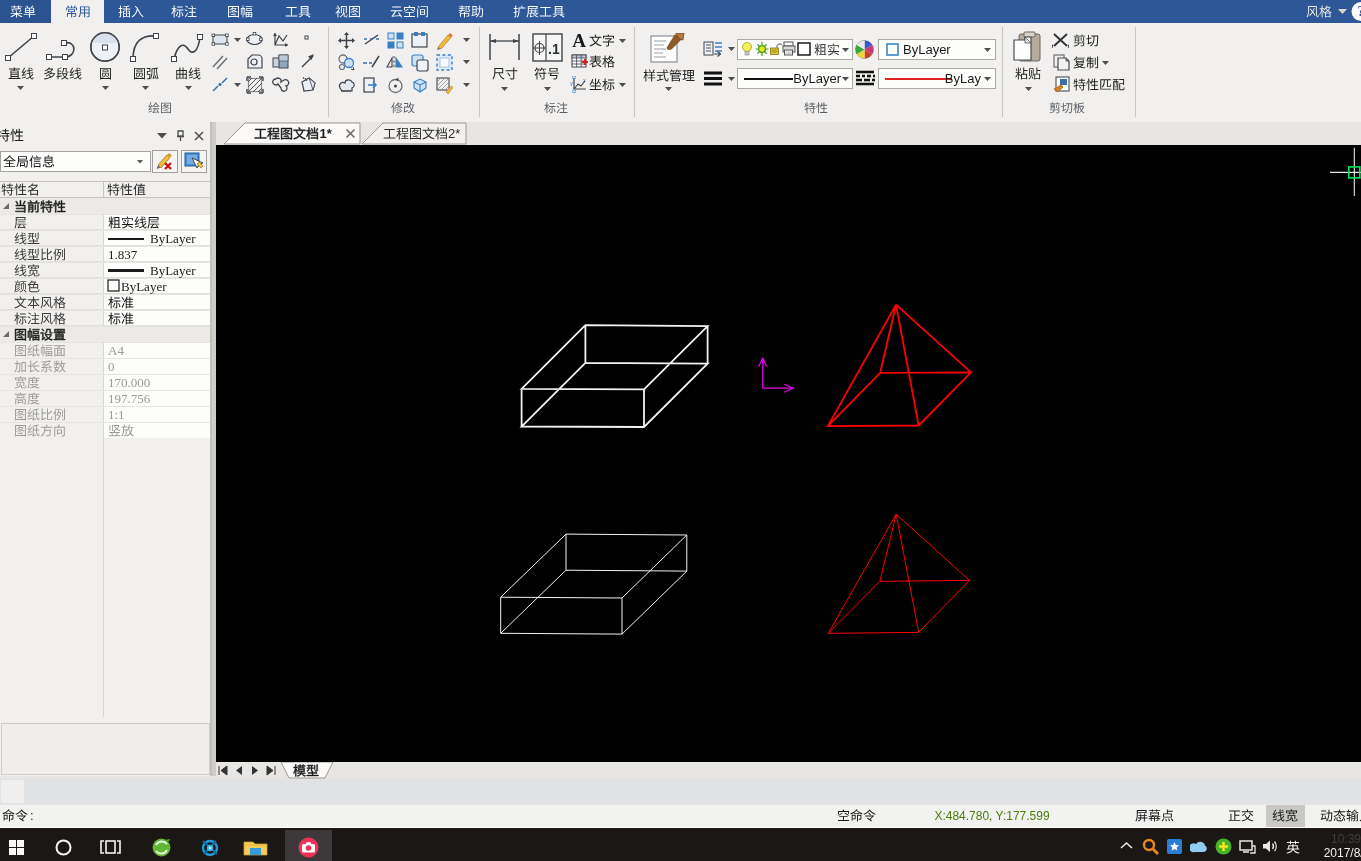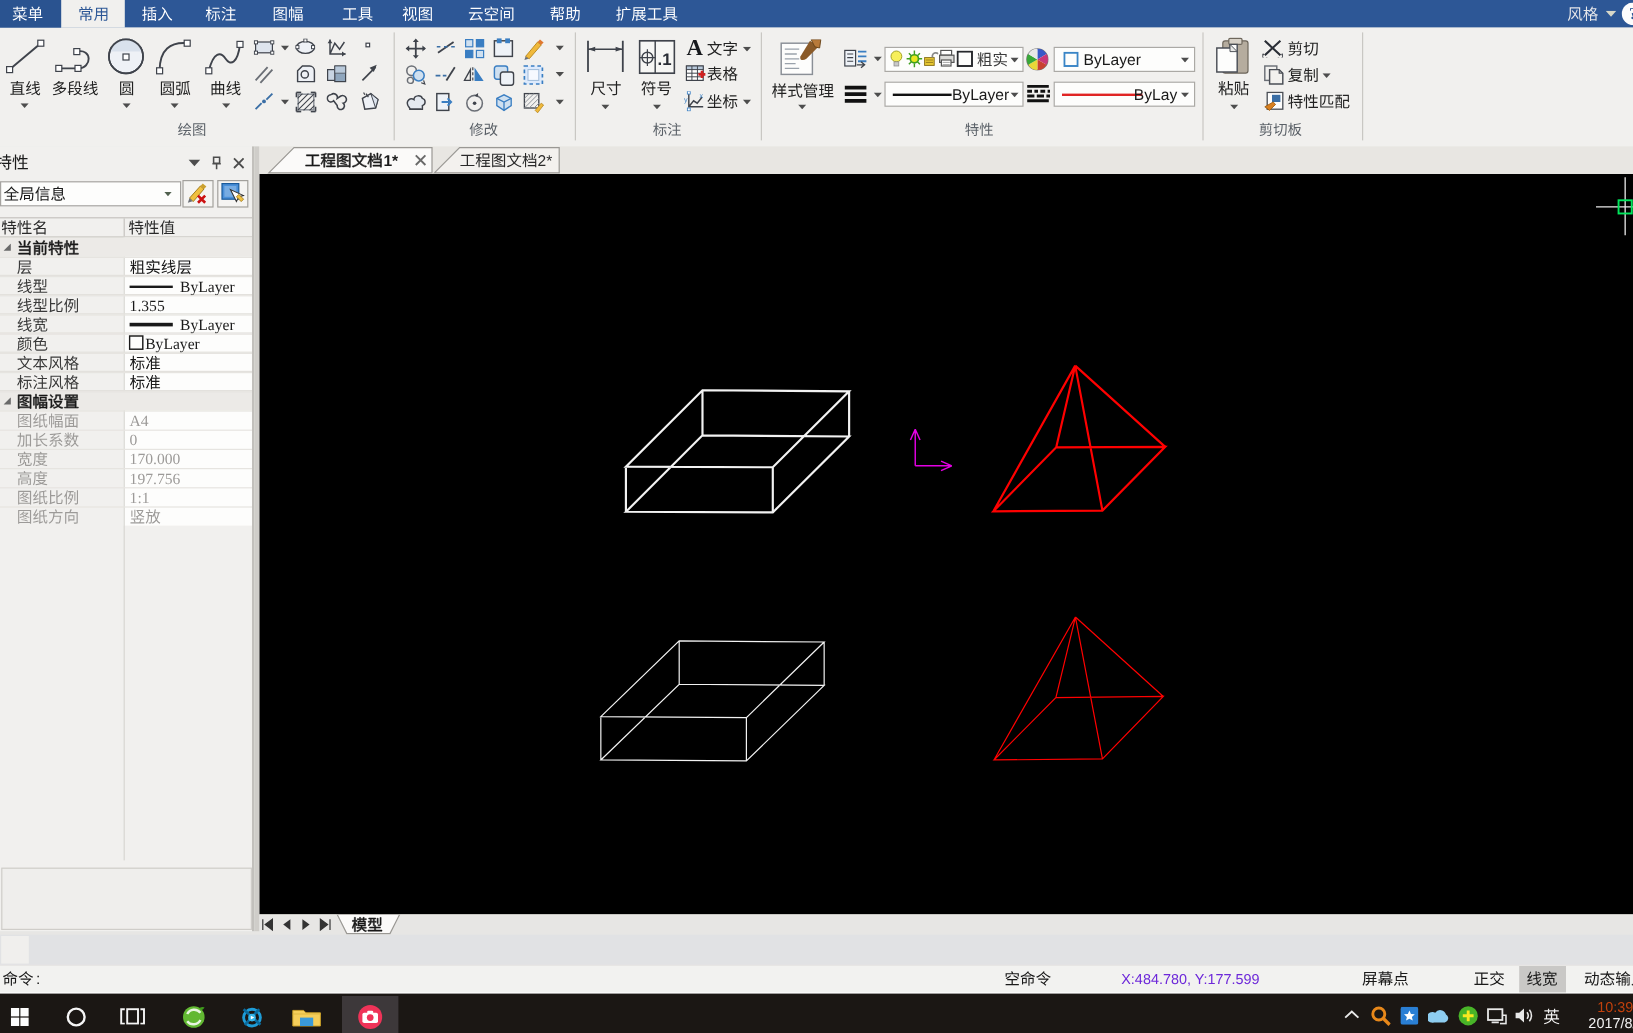--- a/index.html
+++ b/index.html
@@ -787,21 +787,21 @@
     <svg style="position:absolute;left:108.0px;top:213.6px;" width="52.0" height="16.9" viewBox="0 0 52.0 16.9">
       <g transform="translate(0,13.39) scale(0.0650,-0.0650)" fill="#1a1a1a">
         <use href="#g49" x="0.0"></use>
         <use href="#g50" x="200.0"></use>
         <use href="#g31" x="400.0"></use>
         <use href="#g65" x="600.0"></use>
       </g>
     </svg>
     <div style="position:absolute;left:108px;top:238px;width:36px;height:1.5px;background:#1a1a1a"></div>
     <div style="position:absolute;font-family:'Liberation Serif', serif;font-size:13px;color:#1a1a1a;line-height:15px;white-space:pre;top:230.5px;left:150.0px;">ByLayer</div>
-    <div style="position:absolute;font-family:'Liberation Serif', serif;font-size:13px;color:#1a1a1a;line-height:15px;white-space:pre;top:246.5px;left:108.0px;">1.355</div>
+    <div style="position:absolute;font-family:'Liberation Serif', serif;font-size:13px;color:#1a1a1a;line-height:15px;white-space:pre;top:246.5px;left:108.0px;">1.837</div>
     <div style="position:absolute;left:108px;top:269px;width:36px;height:3px;background:#1a1a1a"></div>
     <div style="position:absolute;font-family:'Liberation Serif', serif;font-size:13px;color:#1a1a1a;line-height:15px;white-space:pre;top:262.5px;left:150.0px;">ByLayer</div>
     <svg style="position:absolute;left:107.0px;top:279.0px" width="14.0" height="14.0" viewBox="0 0 14 14">
       <rect x="1" y="1" width="11" height="11" fill="#fdfdfc" stroke="#1a1a1a" stroke-width="1.2"></rect>
     </svg>
     <div style="position:absolute;font-family:'Liberation Serif', serif;font-size:13px;color:#1a1a1a;line-height:15px;white-space:pre;top:278.5px;left:121.0px;">ByLayer</div>
     <svg style="position:absolute;left:108.0px;top:293.6px;" width="26.0" height="16.9" viewBox="0 0 26.0 16.9">
       <g transform="translate(0,13.39) scale(0.0650,-0.0650)" fill="#1a1a1a">
         <use href="#g6" x="0.0"></use>
         <use href="#g73" x="200.0"></use>
@@ -953,21 +953,21 @@
       </g>
     </svg>
     <div style="position:absolute;font-family:'Liberation Sans', sans-serif;font-size:13px;color:#1a1a1a;line-height:15px;white-space:pre;top:808.0px;left:30.0px;">:</div>
     <svg style="position:absolute;left:836.5px;top:807.0px;" width="39.0" height="16.9" viewBox="0 0 39.0 16.9">
       <g transform="translate(0,13.39) scale(0.0650,-0.0650)" fill="#1a1a1a">
         <use href="#g14" x="0.0"></use>
         <use href="#g91" x="200.0"></use>
         <use href="#g92" x="400.0"></use>
       </g>
     </svg>
-    <div style="position:absolute;font-family:'Liberation Sans', sans-serif;font-size:12px;color:#6d28d9;line-height:14px;white-space:pre;top:808.5px;left:992.0px;transform:translateX(-50%);text-align:center;">X:484.780, Y:177.599</div>
+    <div style="position:absolute;font-family:'Liberation Sans', sans-serif;font-size:12px;color:#4d7c0f;line-height:14px;white-space:pre;top:808.5px;left:992.0px;transform:translateX(-50%);text-align:center;">X:484.780, Y:177.599</div>
     <svg style="position:absolute;left:1134.5px;top:807.0px;" width="39.0" height="16.9" viewBox="0 0 39.0 16.9">
       <g transform="translate(0,13.39) scale(0.0650,-0.0650)" fill="#1a1a1a">
         <use href="#g93" x="0.0"></use>
         <use href="#g94" x="200.0"></use>
         <use href="#g95" x="400.0"></use>
       </g>
     </svg>
     <svg style="position:absolute;left:1228.0px;top:807.0px;" width="26.0" height="16.9" viewBox="0 0 26.0 16.9">
       <g transform="translate(0,13.39) scale(0.0650,-0.0650)" fill="#1a1a1a">
         <use href="#g96" x="0.0"></use>
@@ -1049,14 +1049,14 @@
     </svg>
     <svg style="position:absolute;left:1262.0px;top:839.0px" width="16.0" height="15.0" viewBox="0 0 16 15">
       <path d="M1 5 h3 l4 -3.5 V13 L4 9.5 H1 Z" fill="#e8e8e8"></path>
       <path d="M10.5 4.5 a4.5 4.5 0 0 1 0 5.5 M12.5 2.5 a7.5 7.5 0 0 1 0 9.5" fill="none" stroke="#e8e8e8" stroke-width="1.3"></path>
     </svg>
     <svg style="position:absolute;left:1286.0px;top:837.9px;" width="14.0" height="18.2" viewBox="0 0 14.0 18.2">
       <g transform="translate(0,14.42) scale(0.0700,-0.0700)" fill="#f2f2f2">
         <use href="#g101" x="0.0"></use>
       </g>
     </svg>
-    <div style="position:absolute;font-family:'Liberation Sans', sans-serif;font-size:12px;color:#c2410c;line-height:14px;white-space:pre;top:832.0px;left:1346.0px;transform:translateX(-50%);">10:39</div>
+    <div style="position:absolute;font-family:'Liberation Sans', sans-serif;font-size:12px;color:#404040;line-height:14px;white-space:pre;top:832.0px;left:1346.0px;transform:translateX(-50%);">10:39</div>
     <div style="position:absolute;font-family:'Liberation Sans', sans-serif;font-size:12px;color:#f2f2f2;line-height:14px;white-space:pre;top:846.0px;left:1347.0px;transform:translateX(-50%);">2017/8/2</div>
   </div>
 </body></html>

